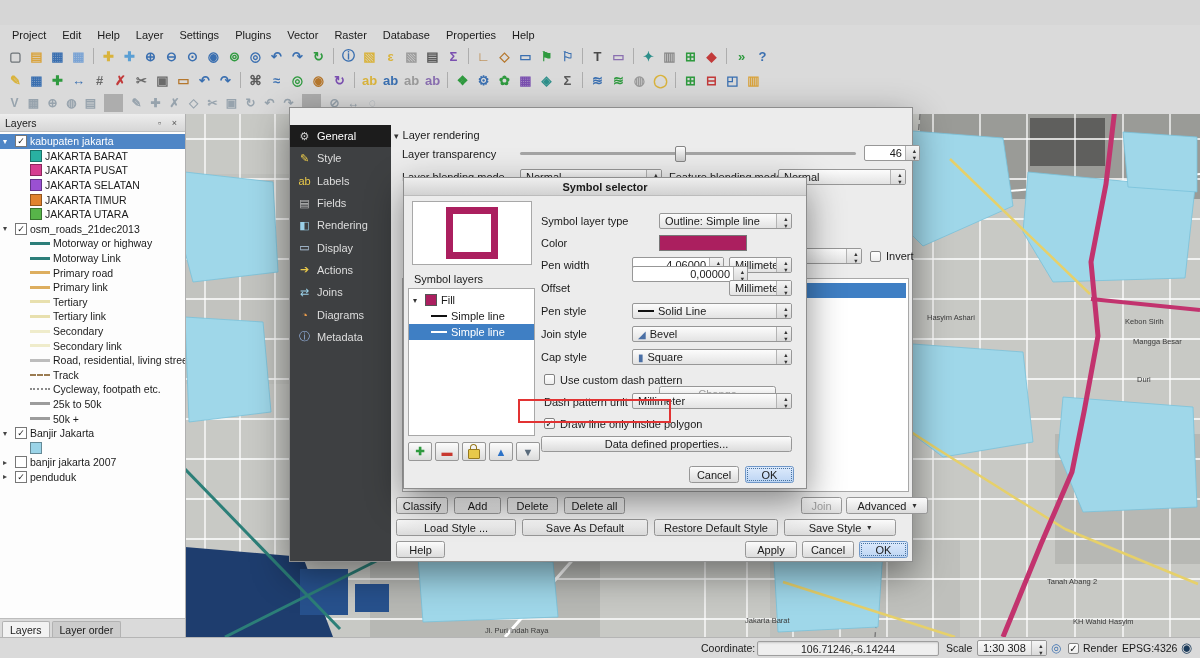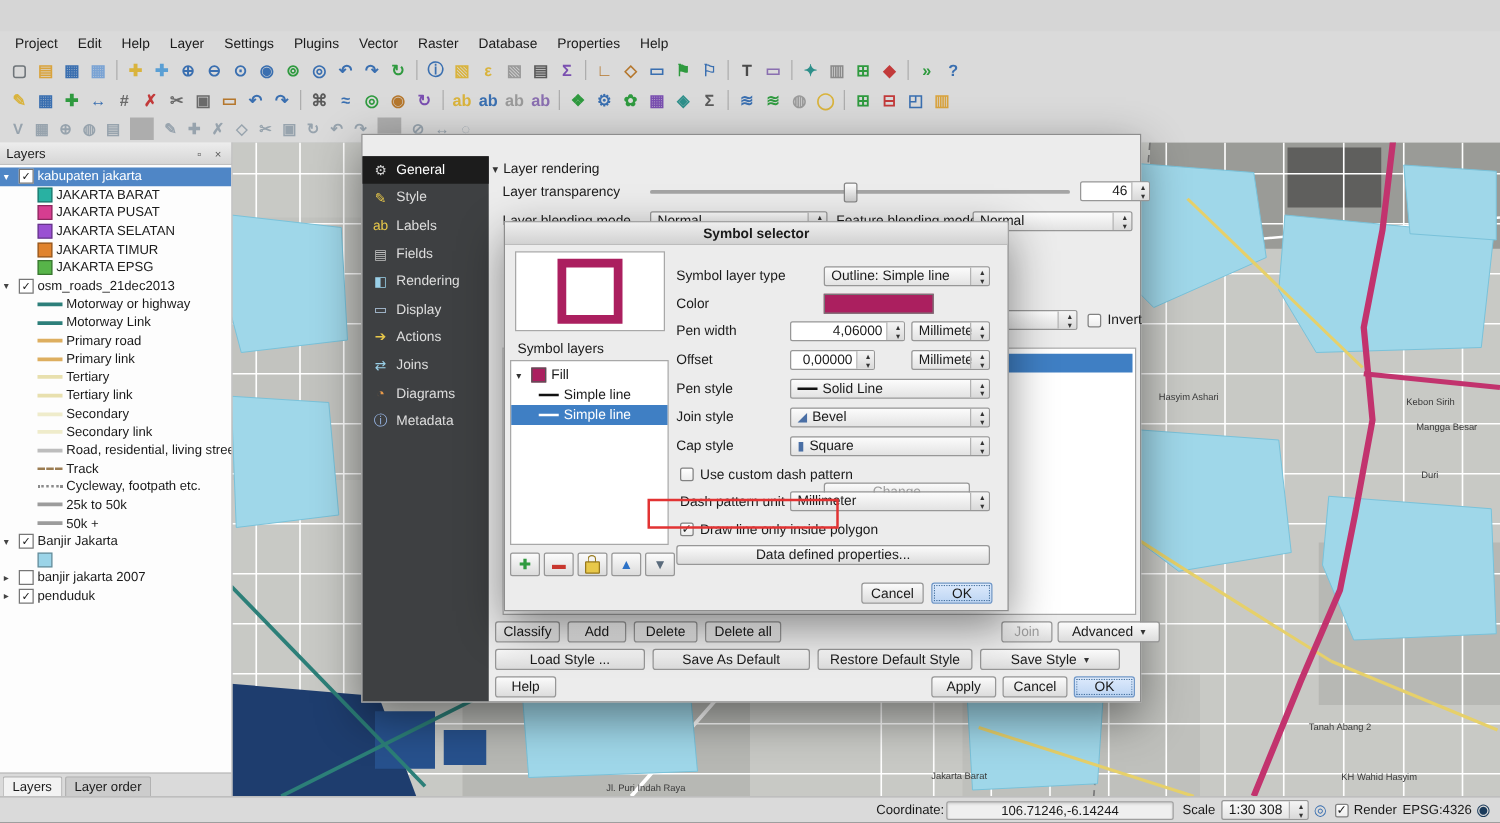--- a/index.html
+++ b/index.html
@@ -557,21 +557,21 @@
         <span class="lbl">JAKARTA SELATAN</span>
       </div>
         <div class="lrow child sq">
 
         <span class="sw" style="color: rgb(224, 131, 46);"></span>
         <span class="lbl">JAKARTA TIMUR</span>
       </div>
         <div class="lrow child sq">
 
         <span class="sw" style="color: rgb(87, 180, 73);"></span>
-        <span class="lbl">JAKARTA EPSG</span>
+        <span class="lbl">JAKARTA UTARA</span>
       </div>
         <div class="lrow has-cb checked">
         <span class="arrow">▾</span>
         <span class="cb"></span>
 
         <span class="lbl">osm_roads_21dec2013</span>
       </div>
         <div class="lrow child ln">
 
         <span class="sw" style="color: rgb(45, 127, 122);"></span>
@@ -821,21 +821,21 @@
 
     <div class="flabel" style="left:137px;top:81px">Pen width</div>
     <div class="spin" style="left:228px;top:79px;width:92px">
         <span>4,06000</span>
       </div>
     <div class="combo" style="left:325px;top:79px;width:63px">
         <span>Millimeter</span>
       </div>
 
     <div class="flabel" style="left:137px;top:104px">Offset</div>
-    <div class="spin" style="left:228px;top:102px;width:68px">
+    <div class="spin" style="left:228px;top:88px;width:116px">
         <span>0,00000</span>
       </div>
     <div class="combo" style="left:325px;top:102px;width:63px">
         <span>Millimeter</span>
       </div>
 
     <div class="flabel" style="left:137px;top:127px">Pen style</div>
     <div class="combo" style="left:228px;top:125px;width:160px">
       <span class="pline"></span>
         <span>Solid Line</span>

